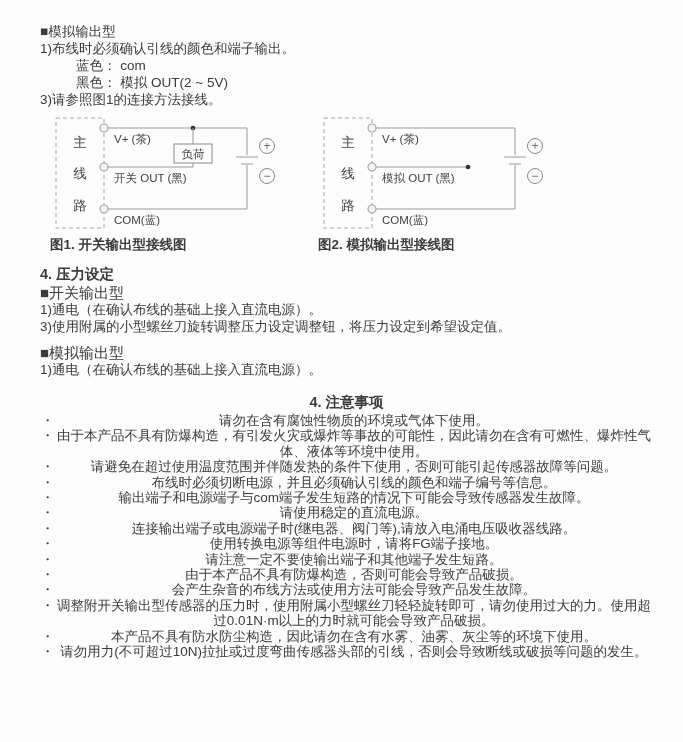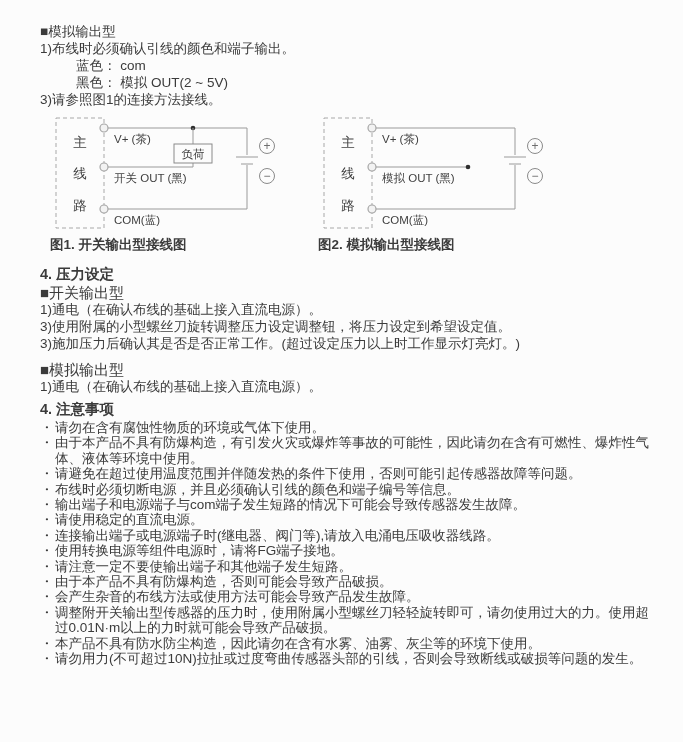--- a/index.html
+++ b/index.html
@@ -13,21 +13,21 @@
   .tline{font-size:13.5px;line-height:17px;}
   .indent{padding-left:36px;}
   .sec-title{font-size:14.5px;font-weight:bold;line-height:19px;}
   .sub-title{font-size:15px;line-height:17px;}
   .figures{display:flex;gap:28px;margin:6px 0 0 10px;}
   .fig{width:240px;margin:0;}
   .fig svg{display:block;}
   .fig figcaption{font-size:13.5px;font-weight:bold;text-align:left;margin-top:0;line-height:17px;}
   .pressure{margin-top:12px;}
   .block-gap{height:9px;}
-  .notes{margin-top:5px;}
+  .notes{margin-top:15px;text-align:center;}
   .notes ul{list-style:none;margin:1px 0 0 0;padding:0;font-size:13.5px;line-height:15.4px;}
   .notes li{display:flex;}
   .bullet{flex:0 0 15px;}
   .note-text{flex:1;}
   
   .wire{stroke:#9a9a9a;stroke-width:1;fill:none;}
   .dashedbox{stroke:#a8a8a8;stroke-width:1;fill:none;stroke-dasharray:4,3;}
   .terminal{fill:#f2f2f2;stroke:#a5a5a5;stroke-width:1.2;}
   .dot{fill:#2f2f2f;}
   .loadbox{fill:#fcfcfc;stroke:#8a8a8a;stroke-width:1;}
@@ -117,21 +117,20 @@
       <figcaption>图2. 模拟输出型接线图</figcaption>
     </figure>
 
   </div>
 
   <div class="pressure">
     <div class="sec-title">4. 压力设定</div>
     <div class="sub-title">■开关输出型</div>
     <div class="tline">1)通电（在确认布线的基础上接入直流电源）。</div>
     <div class="tline">3)使用附属的小型螺丝刀旋转调整压力设定调整钮，将压力设定到希望设定值。</div>
-    <div class="tline">3)施加压力后确认其是否是否正常工作。(超过设定压力以上时工作显示灯亮灯。)</div>
     <div class="block-gap"></div>
     <div class="sub-title">■模拟输出型</div>
     <div class="tline">1)通电（在确认布线的基础上接入直流电源）。</div>
   </div>
 
   <div class="notes">
     <div class="sec-title">4. 注意事项</div>
     <ul>
       <li>
           <span class="bullet">・</span>

